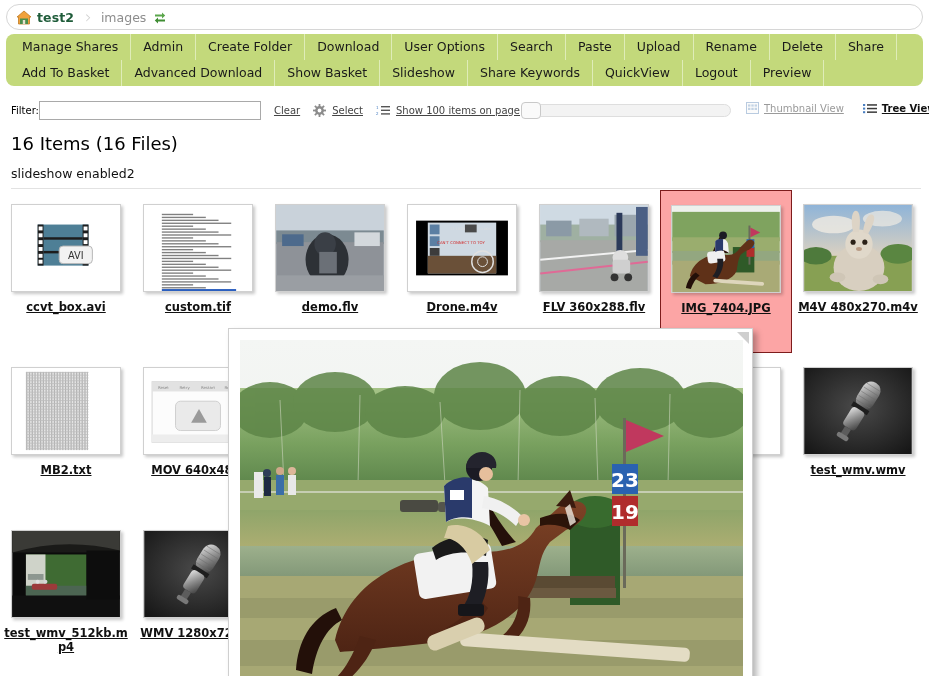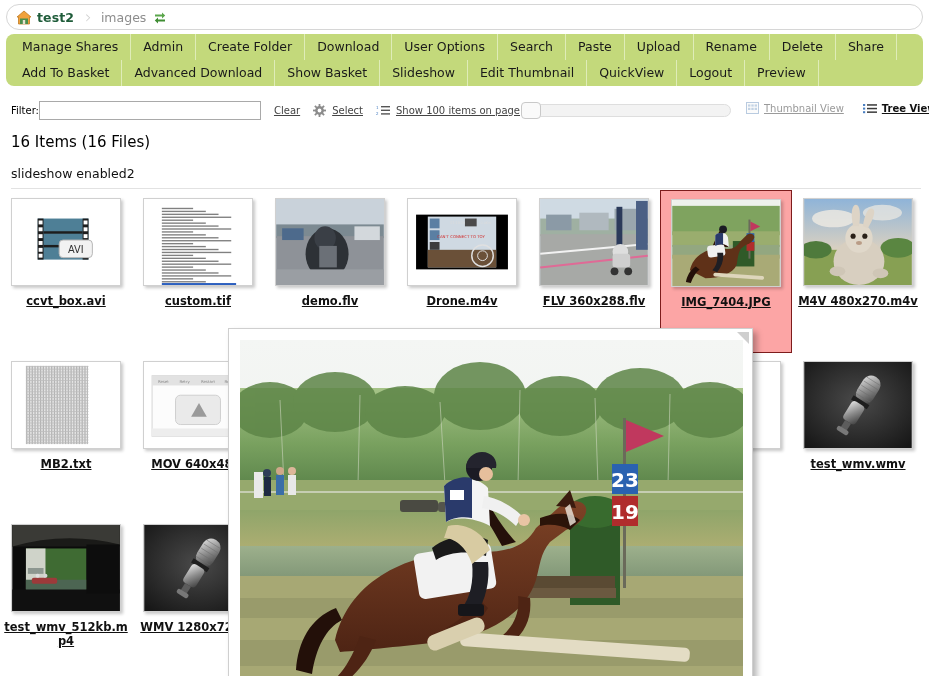--- a/index.html
+++ b/index.html
@@ -74,21 +74,21 @@
   }
   .slider-knob {
     position: absolute; left: 0px; top: 0px; width: 20px; height: 17px;
     background: #fafafa; border: 1px solid #c9c9c9; border-radius: 4px;
     cursor: pointer;
   }
 
   
   .itemcount {
     position: absolute; left: 11px; top: 133px;
-    font-size: 15px; color: #000;
+    font-size: 18px; color: #000;
   }
   .statusmsg {
     position: absolute; left: 11px; top: 166px;
     font-size: 12.5px; color: #111;
   }
   .hrule {
     position: absolute; left: 11px; top: 188px; width: 910px; height: 1px;
     background: #e2e2e2;
   }
 
@@ -100,21 +100,21 @@
     display: flex; flex-direction: column; align-items: center;
   }
   .cell-pad { width: 132px; }
   .cell.sel {
     border: 1px solid #7d1c1c; background: #fca5a5;
   }
   .thumbbox {
     width: 110px; height: 88px; background: #fff;
     border: 1px solid #d0d0d0;
     box-shadow: 2px 2px 3px rgba(0,0,0,.22);
-    margin-top: 8px;
+    margin-top: 14px;
     display: flex; align-items: center; justify-content: center;
     overflow: hidden; position: relative;
   }
   .fname {
     margin-top: 8px; font-size: 11.5px; font-weight: bold; color: #111;
     text-decoration: underline; text-align: center; line-height: 14px;
     width: 124px; word-wrap: break-word; cursor: pointer;
   }
 
   
@@ -170,21 +170,21 @@
         <div class="tb-item">Upload</div>
         <div class="tb-item">Rename</div>
         <div class="tb-item">Delete</div>
         <div class="tb-item">Share</div>
       </div>
     <div class="tb-row" id="tbrow2">
         <div class="tb-item">Add To Basket</div>
         <div class="tb-item">Advanced Download</div>
         <div class="tb-item">Show Basket</div>
         <div class="tb-item">Slideshow</div>
-        <div class="tb-item">Edit Thumbnail</div>
+        <div class="tb-item">Share Keywords</div>
         <div class="tb-item">QuickView</div>
         <div class="tb-item">Logout</div>
         <div class="tb-item">Preview</div>
       </div>
   </div>
 
   <div class="filterbar">
     <span class="filter-label">Filter:</span>
     <input class="filter-input" type="text" placeholder="" style="">
     <span class="fb-gap"></span>

